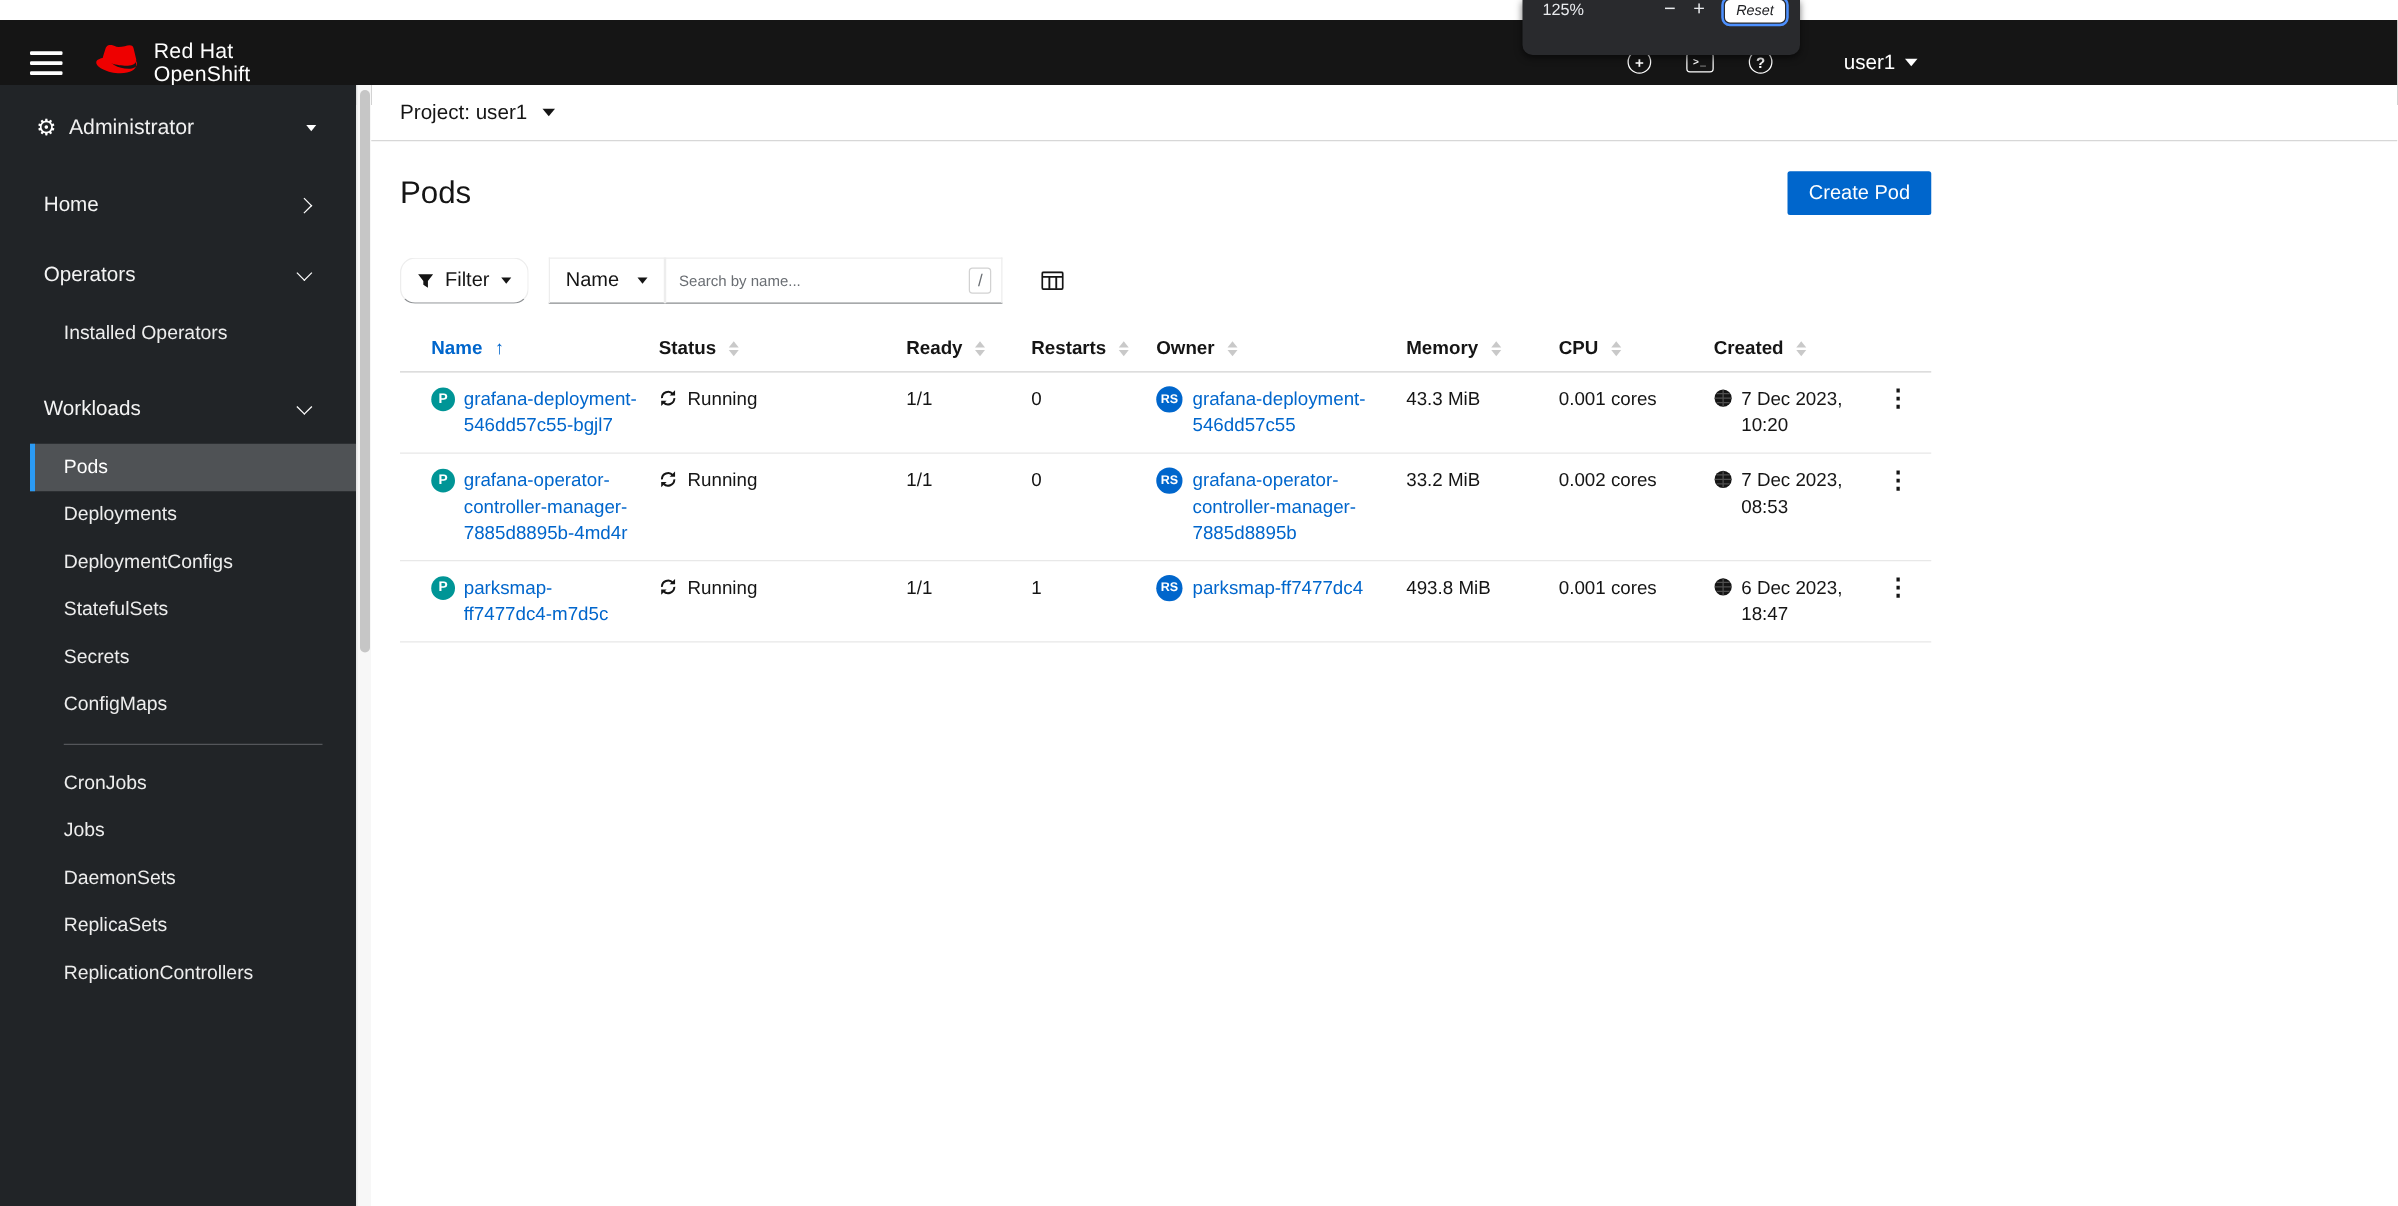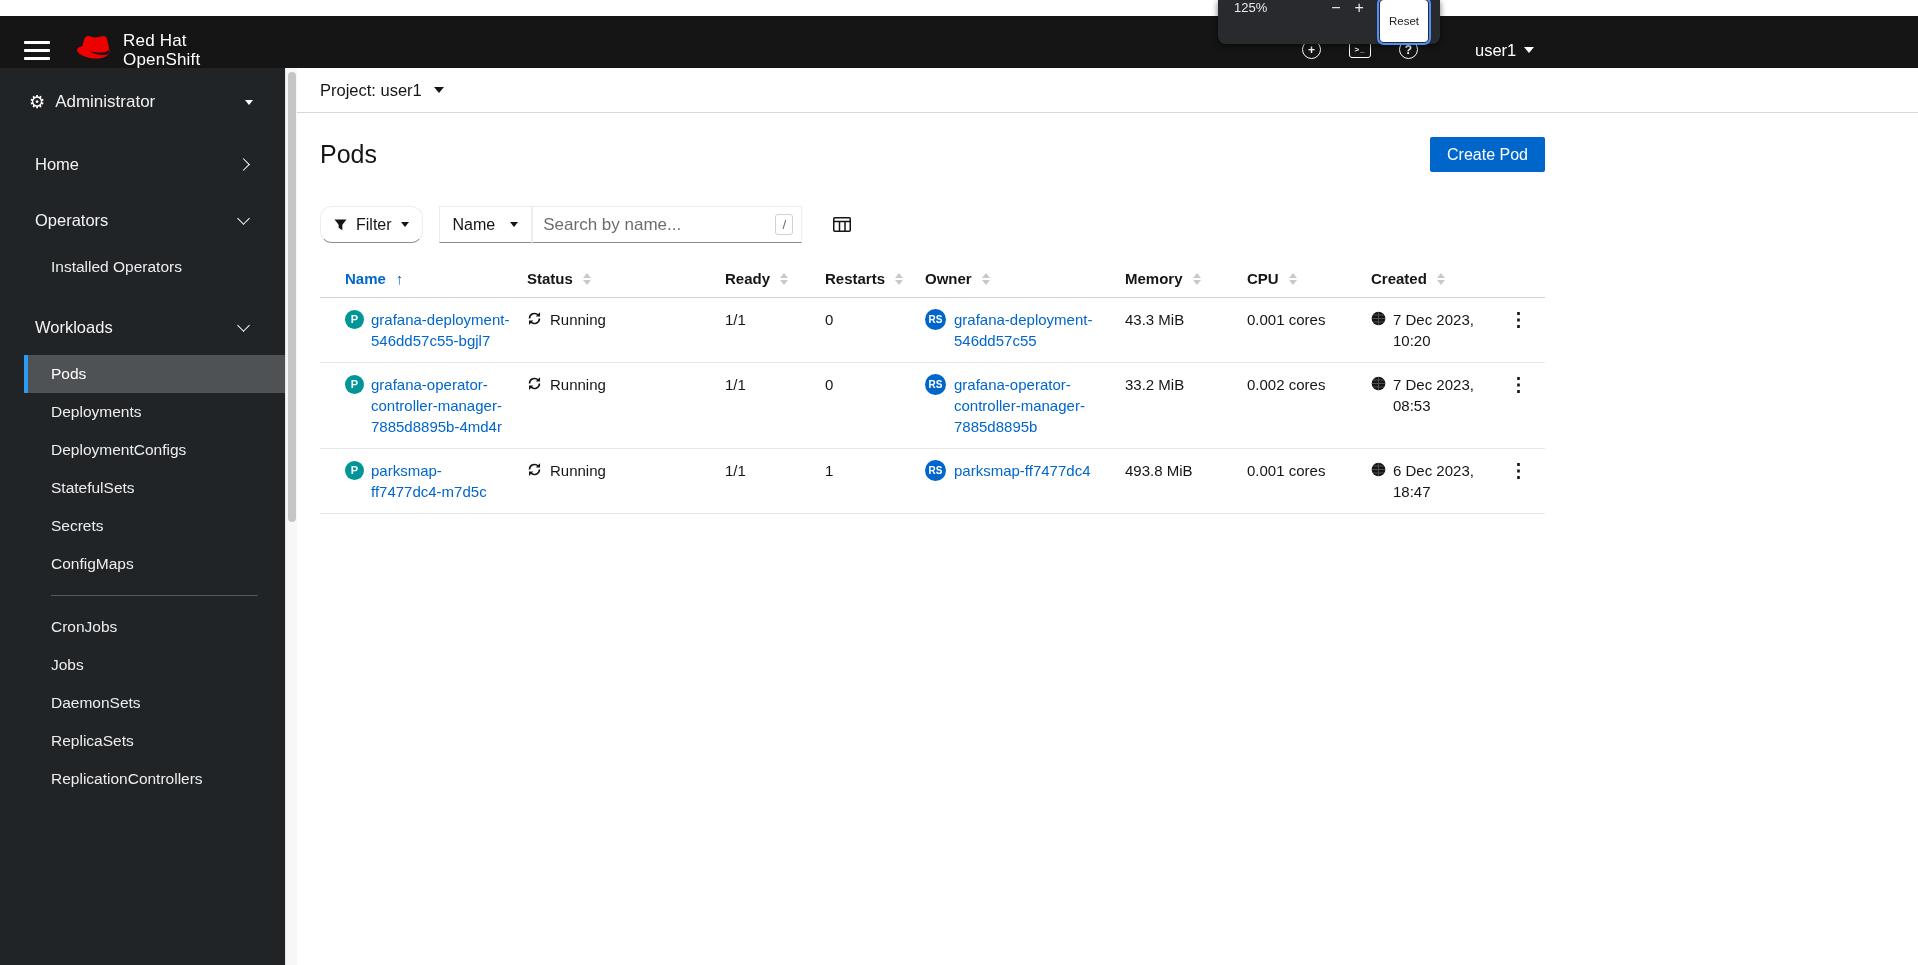--- a/index.html
+++ b/index.html
@@ -34,22 +34,22 @@
   
   .zoom-popup {
     position:absolute; left:1218px; top:0; width:222px; height:44px; z-index:20;
     background:#292a2d; border-radius:0 0 8px 8px; box-shadow:0 2px 6px rgba(0,0,0,.55);
     display:flex; align-items:flex-start; padding:0 12px; color:#e8eaed; font-size:13px;
   }
   .zoom-level { margin-right:auto; padding-left:4px; }
   .zoom-btn { background:none; border:none; color:#e8eaed; font-size:16px; line-height:1; padding:0 7px; cursor:pointer; }
   .zoom-reset {
     background:#ffffff; color:#202124; border:none; border-radius:4px;
-    font-size:11.5px; padding:15px 9px; margin-left:9px; cursor:pointer;
-    outline:2px solid #4d90fe; outline-offset:1px;
+    font-size:11.5px; padding:3px 9px; margin-left:9px; cursor:pointer;
+    outline:2px solid #4d90fe; outline-offset:1px;font-style:italic;
   }
 
   
   .sidebar { position:absolute; top:68px; left:0; width:285px; bottom:0; background:#212427; color:#f0f0f0; }
   .perspective { height:68px; display:flex; align-items:center; padding:0 32px 0 29px; font-size:17px; cursor:pointer; }
   .gear { font-size:18px; margin-right:10px; color:#fff; }
   .perspective .caret { margin-left:auto; color:#fff; border-top-width:5px; border-left-width:4.5px; border-right-width:4.5px; }
   .nav-top { height:56px; display:flex; align-items:center; padding:0 37px 0 35px; font-size:16.5px; cursor:pointer; color:#f3f3f3; }
   .chev { width:9px; height:9px; border-right:1.7px solid #fff; border-bottom:1.7px solid #fff; margin-left:auto; display:inline-block; }
   .chev.right { transform:rotate(-45deg); }
@@ -76,21 +76,21 @@
   .toggle {
     height:37px; background:#fff; display:flex; align-items:center;
     border:1px solid #ededed; border-bottom-color:#8a8d90; padding:0 13px; font-size:16px; cursor:pointer; color:#151515;
   }
   .toggle .caret { color:#151515; border-top-width:5.5px; border-left-width:4.5px; border-right-width:4.5px; }
   .filter-toggle { gap:9px; margin-right:16px;border-radius:12px; }
   .select-toggle { gap:15px; }
   .search-wrap { position:relative; }
   .search-input {
     height:37px; width:270px; border:1px solid #ededed; border-bottom-color:#8a8d90;
-    padding:0 36px 0 10px; font-size:17px; color:#151515; outline:none;
+    padding:0 36px 0 10px; font-size:12px; color:#151515; outline:none;
   }
   .search-input::placeholder { color:#6a6e73; }
   .kbd { position:absolute; right:9px; top:8px; border:1px solid #d2d2d2; border-radius:3px; background:#fff; color:#6a6e73; font-size:13.5px; padding:0 6px; line-height:19px; }
   .col-mgmt { margin-left:31px; background:none; border:none; cursor:pointer; display:flex; align-items:center; }
 
   
   .tablewrap { margin:21px 0 0 23px; width:1225px; }
   .thead, .trow { display:grid; grid-template-columns:182px 198px 100px 100px 200px 122px 124px 130px 44px; padding-left:25px; }
   .thead { border-bottom:1px solid #d2d2d2; padding-top:6px; padding-bottom:10px; font-size:15px; font-weight:700; align-items:center; }
   .th { display:flex; align-items:center; gap:10px; padding-right:16px; cursor:pointer; }

